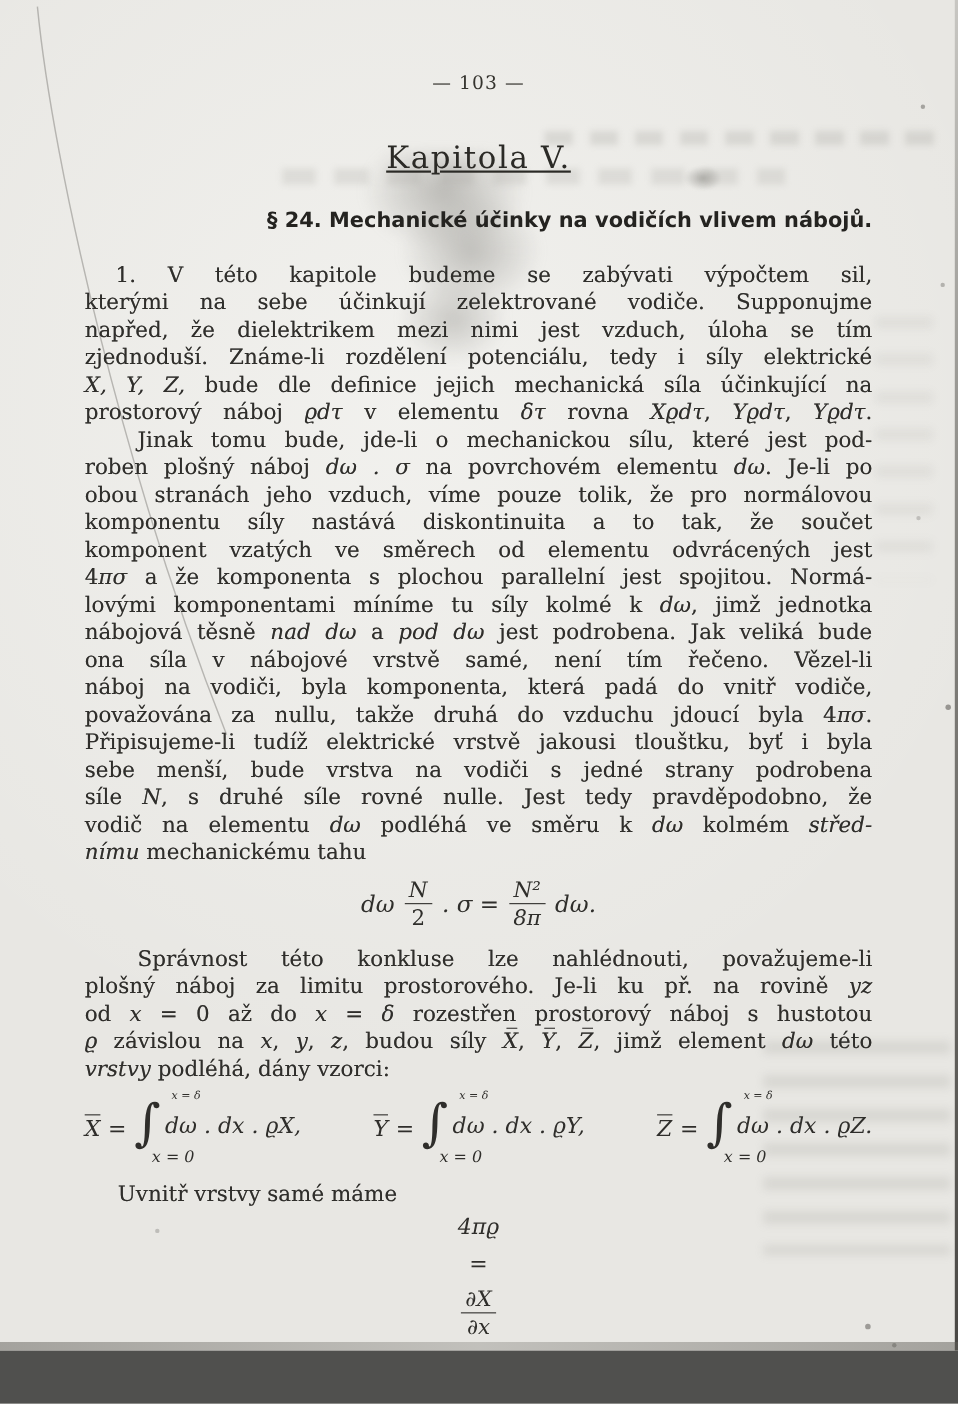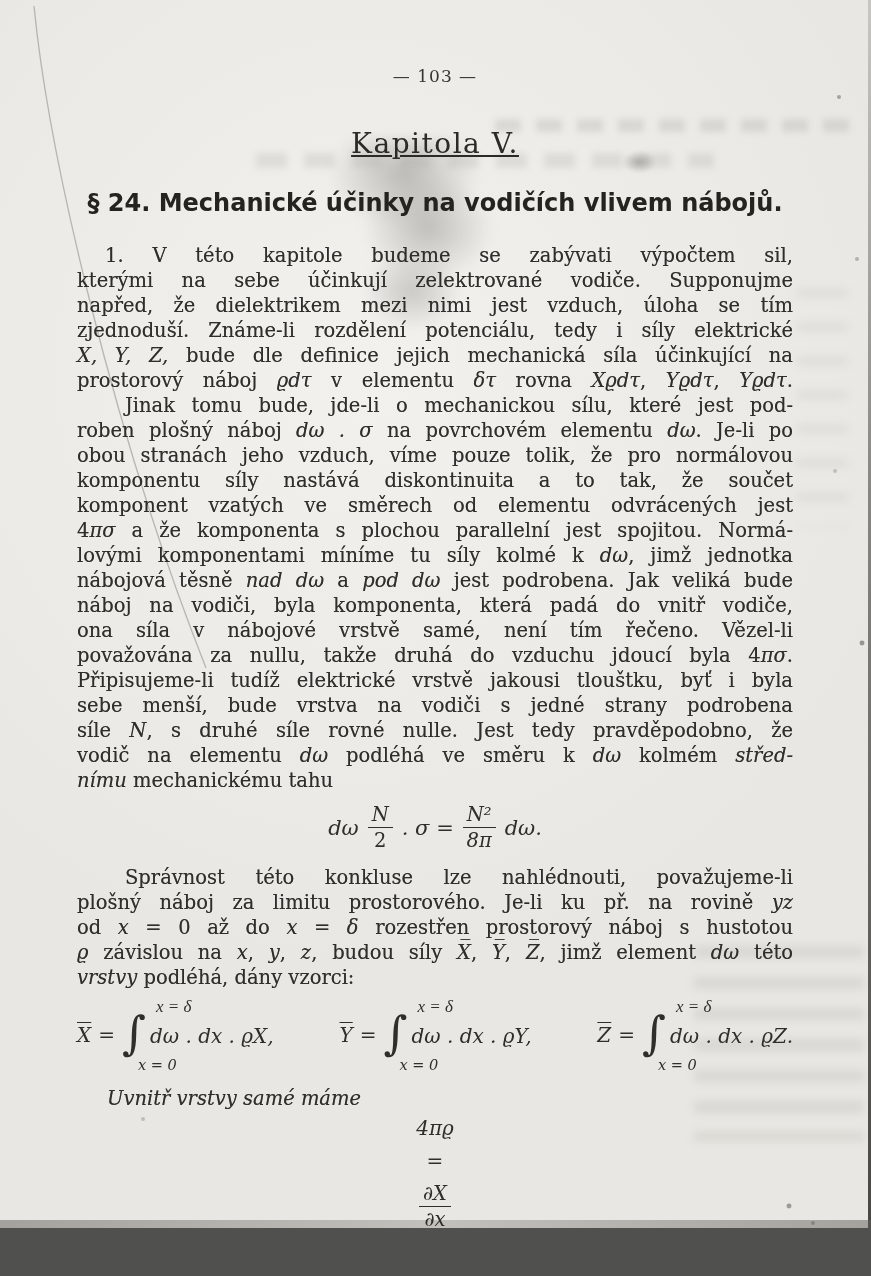--- a/index.html
+++ b/index.html
@@ -46,43 +46,43 @@
       418px 1264px 0 1px rgba(82,80,75,0.38),
       834px 470px 0 1px rgba(102,100,95,0.3);}
   .edge-right{right:0;top:0;width:3px;height:100%;
     background:linear-gradient(180deg, rgba(70,68,63,0.2) 0%, rgba(56,54,49,0.55) 40%, rgba(38,36,33,0.82) 100%);}
   .edge-bottom{left:0;bottom:0;width:100%;height:8px;
     background:linear-gradient(90deg, rgba(96,94,88,0.5), rgba(112,110,104,0.32) 50%, rgba(96,94,88,0.5));}
   
   .content{position:absolute;left:77px;top:0;width:716px;z-index:2;}
   .pagenum{padding-top:66px;text-align:center;font-size:17px;letter-spacing:1px;color:#35342f;}
   .chapter{margin:41px 0 0;text-align:center;font-size:28px;font-weight:400;letter-spacing:1.5px;color:#2b2a26;text-decoration:underline;}
-  .section{margin:29px 0 0;text-align:center;font-family:"DejaVu Sans",sans-serif;font-weight:700;font-size:24px;color:#242320;}
+  .section{margin:29px 0 0;text-align:right;font-family:"DejaVu Sans",sans-serif;font-weight:700;font-size:19px;color:#242320;}
   .bodyblock{margin-top:26px;font-size:19.5px;}
   .line{line-height:25px;text-align:justify;text-align-last:justify;text-shadow:0 0 0.4px rgba(47,46,43,0.55);}
   .line.indent{text-indent:48px;}
   .line.indent-sm{text-indent:28px;}
   .line.last{text-align-last:left;}
   .plainline{line-height:25px;text-indent:30px;text-shadow:0 0 0.4px rgba(47,46,43,0.55);}
   
   .formula{display:flex;justify-content:center;align-items:center;gap:9px;font-style:italic;font-size:21px;}
   .f1{margin:10px 0 13px;}
   .frac{display:inline-flex;flex-direction:column;align-items:center;font-size:19.5px;line-height:1.18;}
   .frac .fn{display:block;border-bottom:1.5px solid #2f2e2b;padding:0 4px 1px;}
   .frac .fd{display:block;padding-top:1px;}
   .introw3{display:flex;justify-content:space-between;align-items:center;margin-top:8px;}
   .inteq{display:flex;align-items:center;gap:7px;font-style:italic;font-size:20px;}
   .over{text-decoration:overline;text-decoration-thickness:1px;}
   .intblock{display:flex;flex-direction:column;line-height:1;}
-  .ub{font-size:17px;margin:0 0 1px 34px;font-family:Liberation Serif, serif;}
+  .ub{font-size:10px;margin:0 0 1px 34px;}
   .introw{display:flex;align-items:center;}
   .intsign{font-size:46px;font-style:normal;line-height:0.85;transform:translateY(-2px);}
   .integrand{margin-left:4px;}
   .lb{font-size:14.5px;margin:3px 0 0 16px;}
-  .uvnitr{margin-top:13px;font-style:italic;}
+  .uvnitr{margin-top:13px;}
   .f3{margin-top:5px;font-size:20px;flex-direction:column;}
 </style>
 </head>
 <body>
 
 <div class="page">
 
   <svg class="artifact crease-svg" width="871" height="1276">
     <path d="M34,6 C48,150 112,430 206,668" stroke="rgba(118,116,110,0.45)" stroke-width="1.3" fill="none"></path>
   </svg>
@@ -119,22 +119,22 @@
       <div class="para">
 
       <div class="line indent">Jinak tomu bude, jde-li o mechanickou sílu, které jest pod-</div>
           <div class="line">roben plošný náboj <i>dω . σ</i> na povrchovém elementu <i>dω</i>. Je-li po</div>
           <div class="line">obou stranách jeho vzduch, víme pouze tolik, že pro normálovou</div>
           <div class="line">komponentu síly nastává diskontinuita a to tak, že součet</div>
           <div class="line">komponent vzatých ve směrech od elementu odvrácených jest</div>
           <div class="line">4<i>πσ</i> a že komponenta s plochou parallelní jest spojitou. Normá-</div>
           <div class="line">lovými komponentami míníme tu síly kolmé k <i>dω</i>, jimž jednotka</div>
           <div class="line">nábojová těsně <i>nad dω</i> a <i>pod dω</i> jest podrobena. Jak veliká bude</div>
+          <div class="line">ona síla v nábojové vrstvě samé, není tím řečeno. Vězel-li</div>
           <div class="line">náboj na vodiči, byla komponenta, která padá do vnitř vodiče,</div>
-          <div class="line">ona síla v nábojové vrstvě samé, není tím řečeno. Vězel-li</div>
           <div class="line">považována za nullu, takže druhá do vzduchu jdoucí byla 4<i>πσ</i>.</div>
           <div class="line">Připisujeme-li tudíž elektrické vrstvě jakousi tlouštku, byť i byla</div>
           <div class="line">sebe menší, bude vrstva na vodiči s jedné strany podrobena</div>
           <div class="line">síle <i>N</i>, s druhé síle rovné nulle. Jest tedy pravděpodobno, že</div>
           <div class="line">vodič na elementu <i>dω</i> podléhá ve směru k <i>dω</i> kolmém <i>střed-</i></div>
           <div class="line last"><i>nímu</i> mechanickému tahu</div>
         </div>
 
       <div class="formula f1">
         <span>dω</span>

